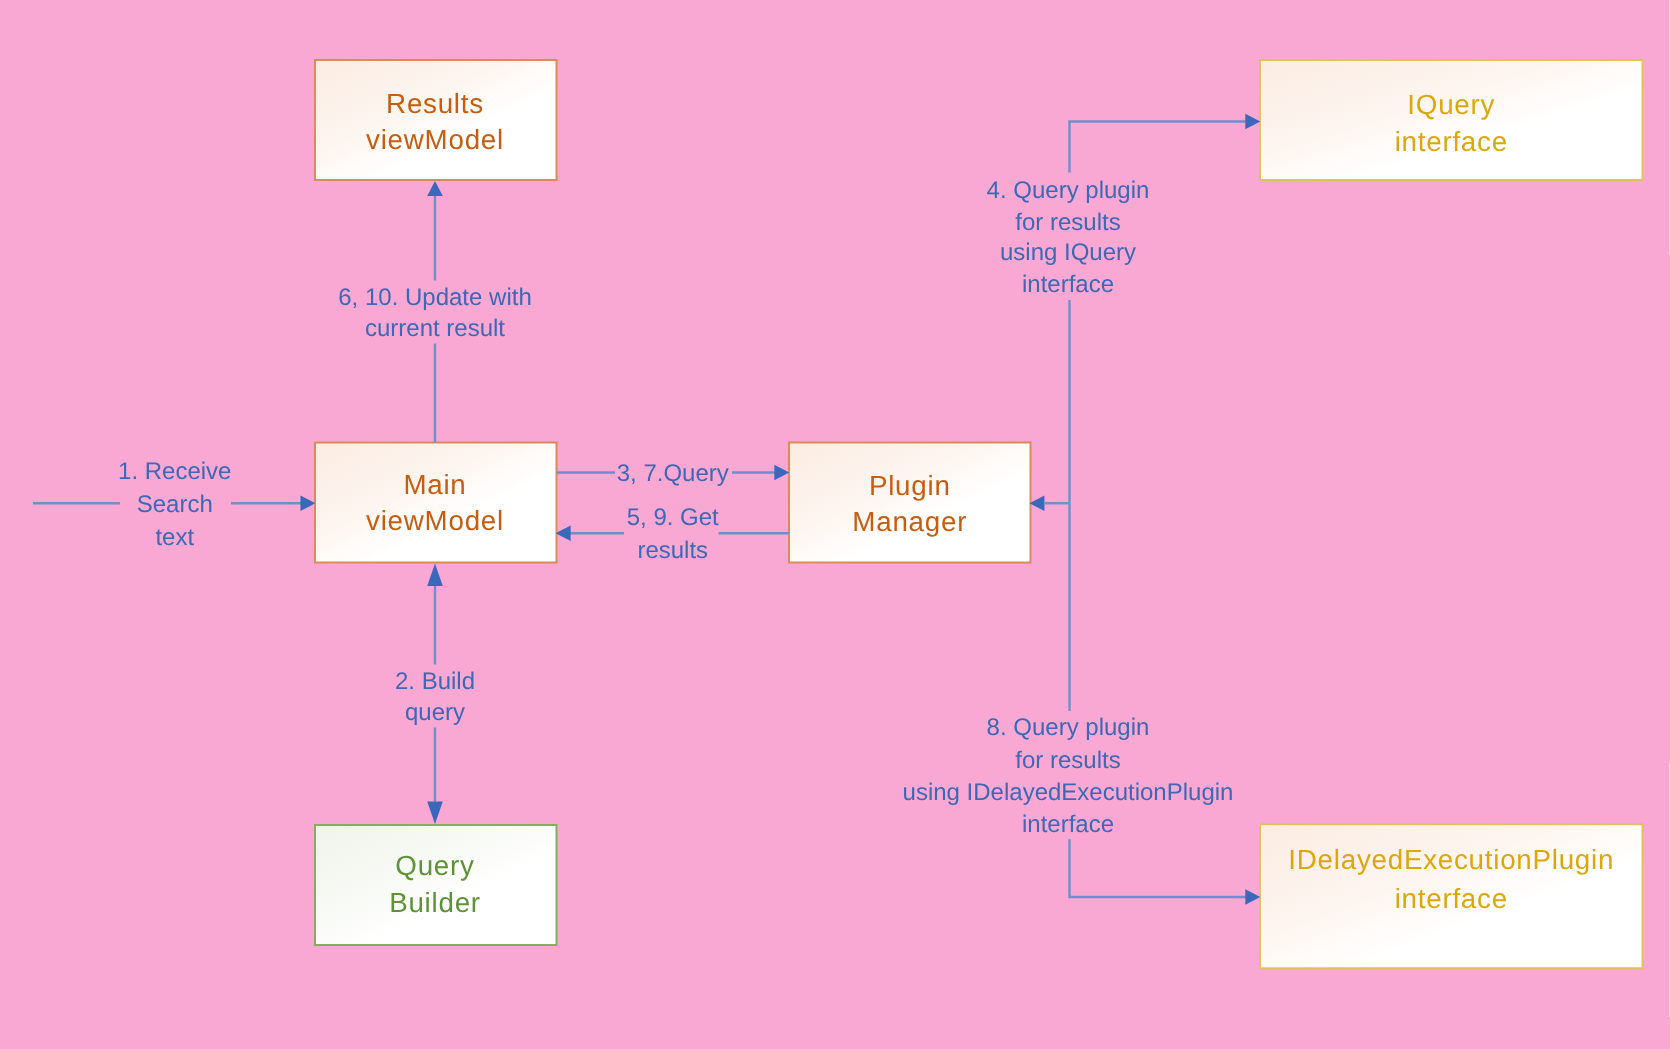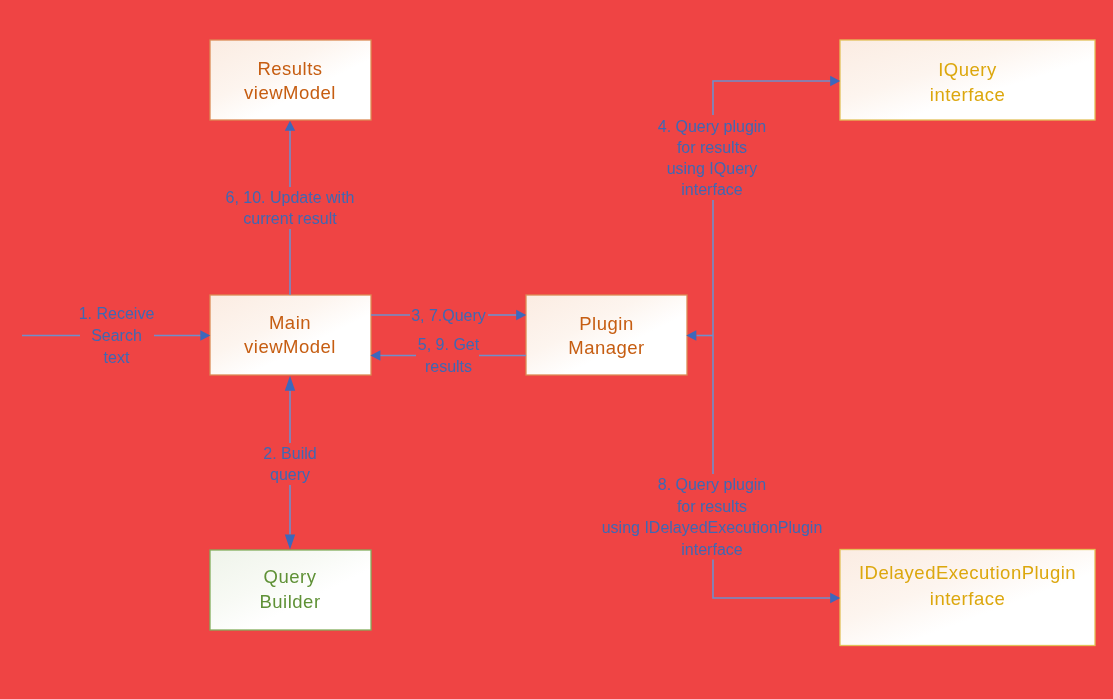--- a/index.html
+++ b/index.html
@@ -1,16 +1,16 @@
 <!DOCTYPE html>
 <html><head>
 <meta charset="utf-8">
 <style>
 html,body{margin:0;padding:0;background:#ffffff;}
-#canvas{position:relative;width:1113px;height:699px;background:#ef4444;overflow:hidden;}
+#canvas{position:relative;width:1113px;height:699px;background:#f9a8d4;overflow:hidden;}
 svg{position:absolute;left:0;top:0;}
 text{font-family:"Liberation Sans",sans-serif;}
 .box{font-size:18.5px;letter-spacing:0.5px;}
 .lbl{font-size:16px;fill:#3e68b4;}
 </style>
 </head>
 <body>
 <div id="canvas">
 <svg width="1113" height="699" viewBox="0 0 1113 699">
 <defs>

